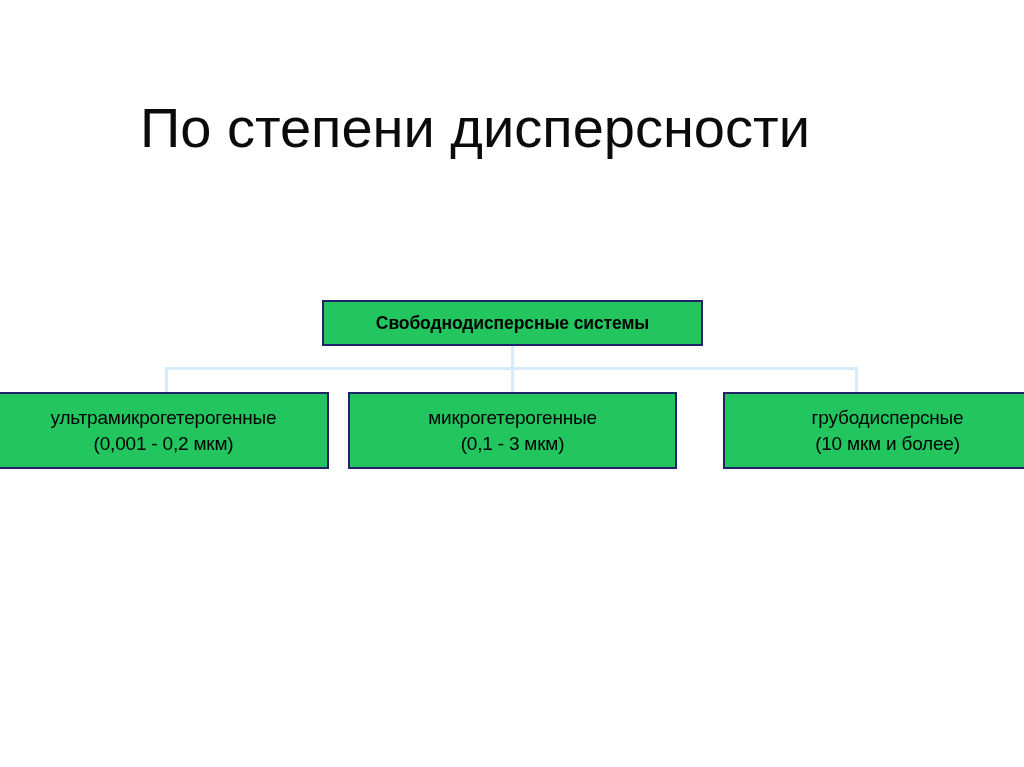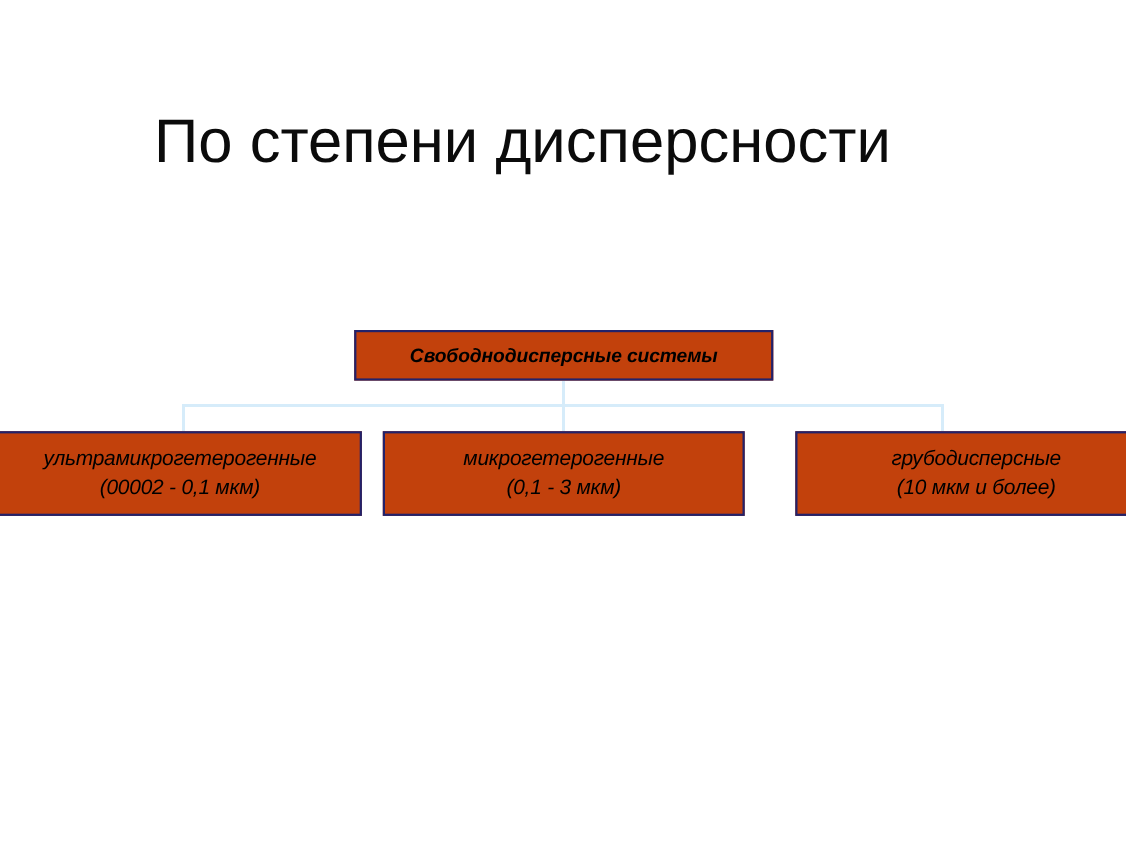--- a/index.html
+++ b/index.html
@@ -42,27 +42,26 @@
     top: 0;
     width: 1024px;
     height: 767px;
     pointer-events: none;
   }
 
   
   .node {
     position: absolute;
     box-sizing: border-box;
-    background: #c2410c;
+    background: #22c55e;
     border: 2px solid #22226b;
     display: flex;
     align-items: center;
     justify-content: center;
     text-align: center;
-    font-style: italic;
   }
 
   .node-root {
     left: 322px;
     top: 300px;
     width: 381px;
     height: 46px;
   }
   .node-root .node-text {
     font-size: 17.5px;
@@ -113,21 +112,21 @@
       <line x1="856.5" y1="368.5" x2="856.5" y2="392"></line>
     </g>
   </svg>
 
   <div class="node node-root">
     <span class="node-text">Свободнодисперсные системы</span>
   </div>
 
   <div class="node node-leaf leaf-1">
     <span class="node-text">ультрамикрогетерогенные
-(00002 - 0,1 мкм)</span>
+(0,001 - 0,2 мкм)</span>
   </div>
 
   <div class="node node-leaf leaf-2">
     <span class="node-text">микрогетерогенные
 (0,1 - 3 мкм)</span>
   </div>
 
   <div class="node node-leaf leaf-3">
     <span class="node-text">грубодисперсные
 (10 мкм и более)</span>

